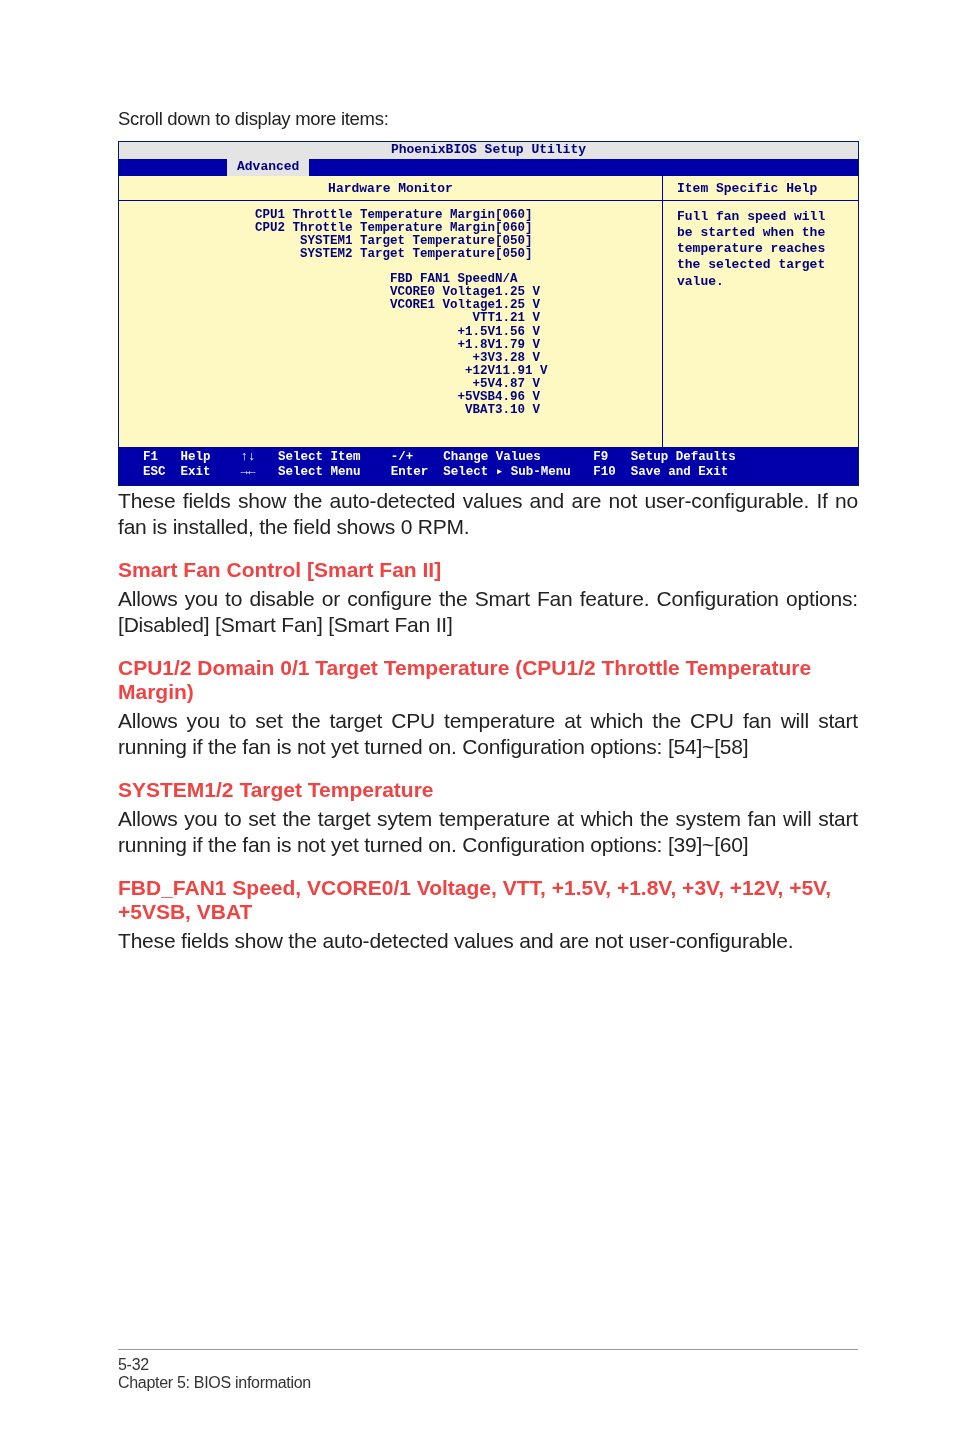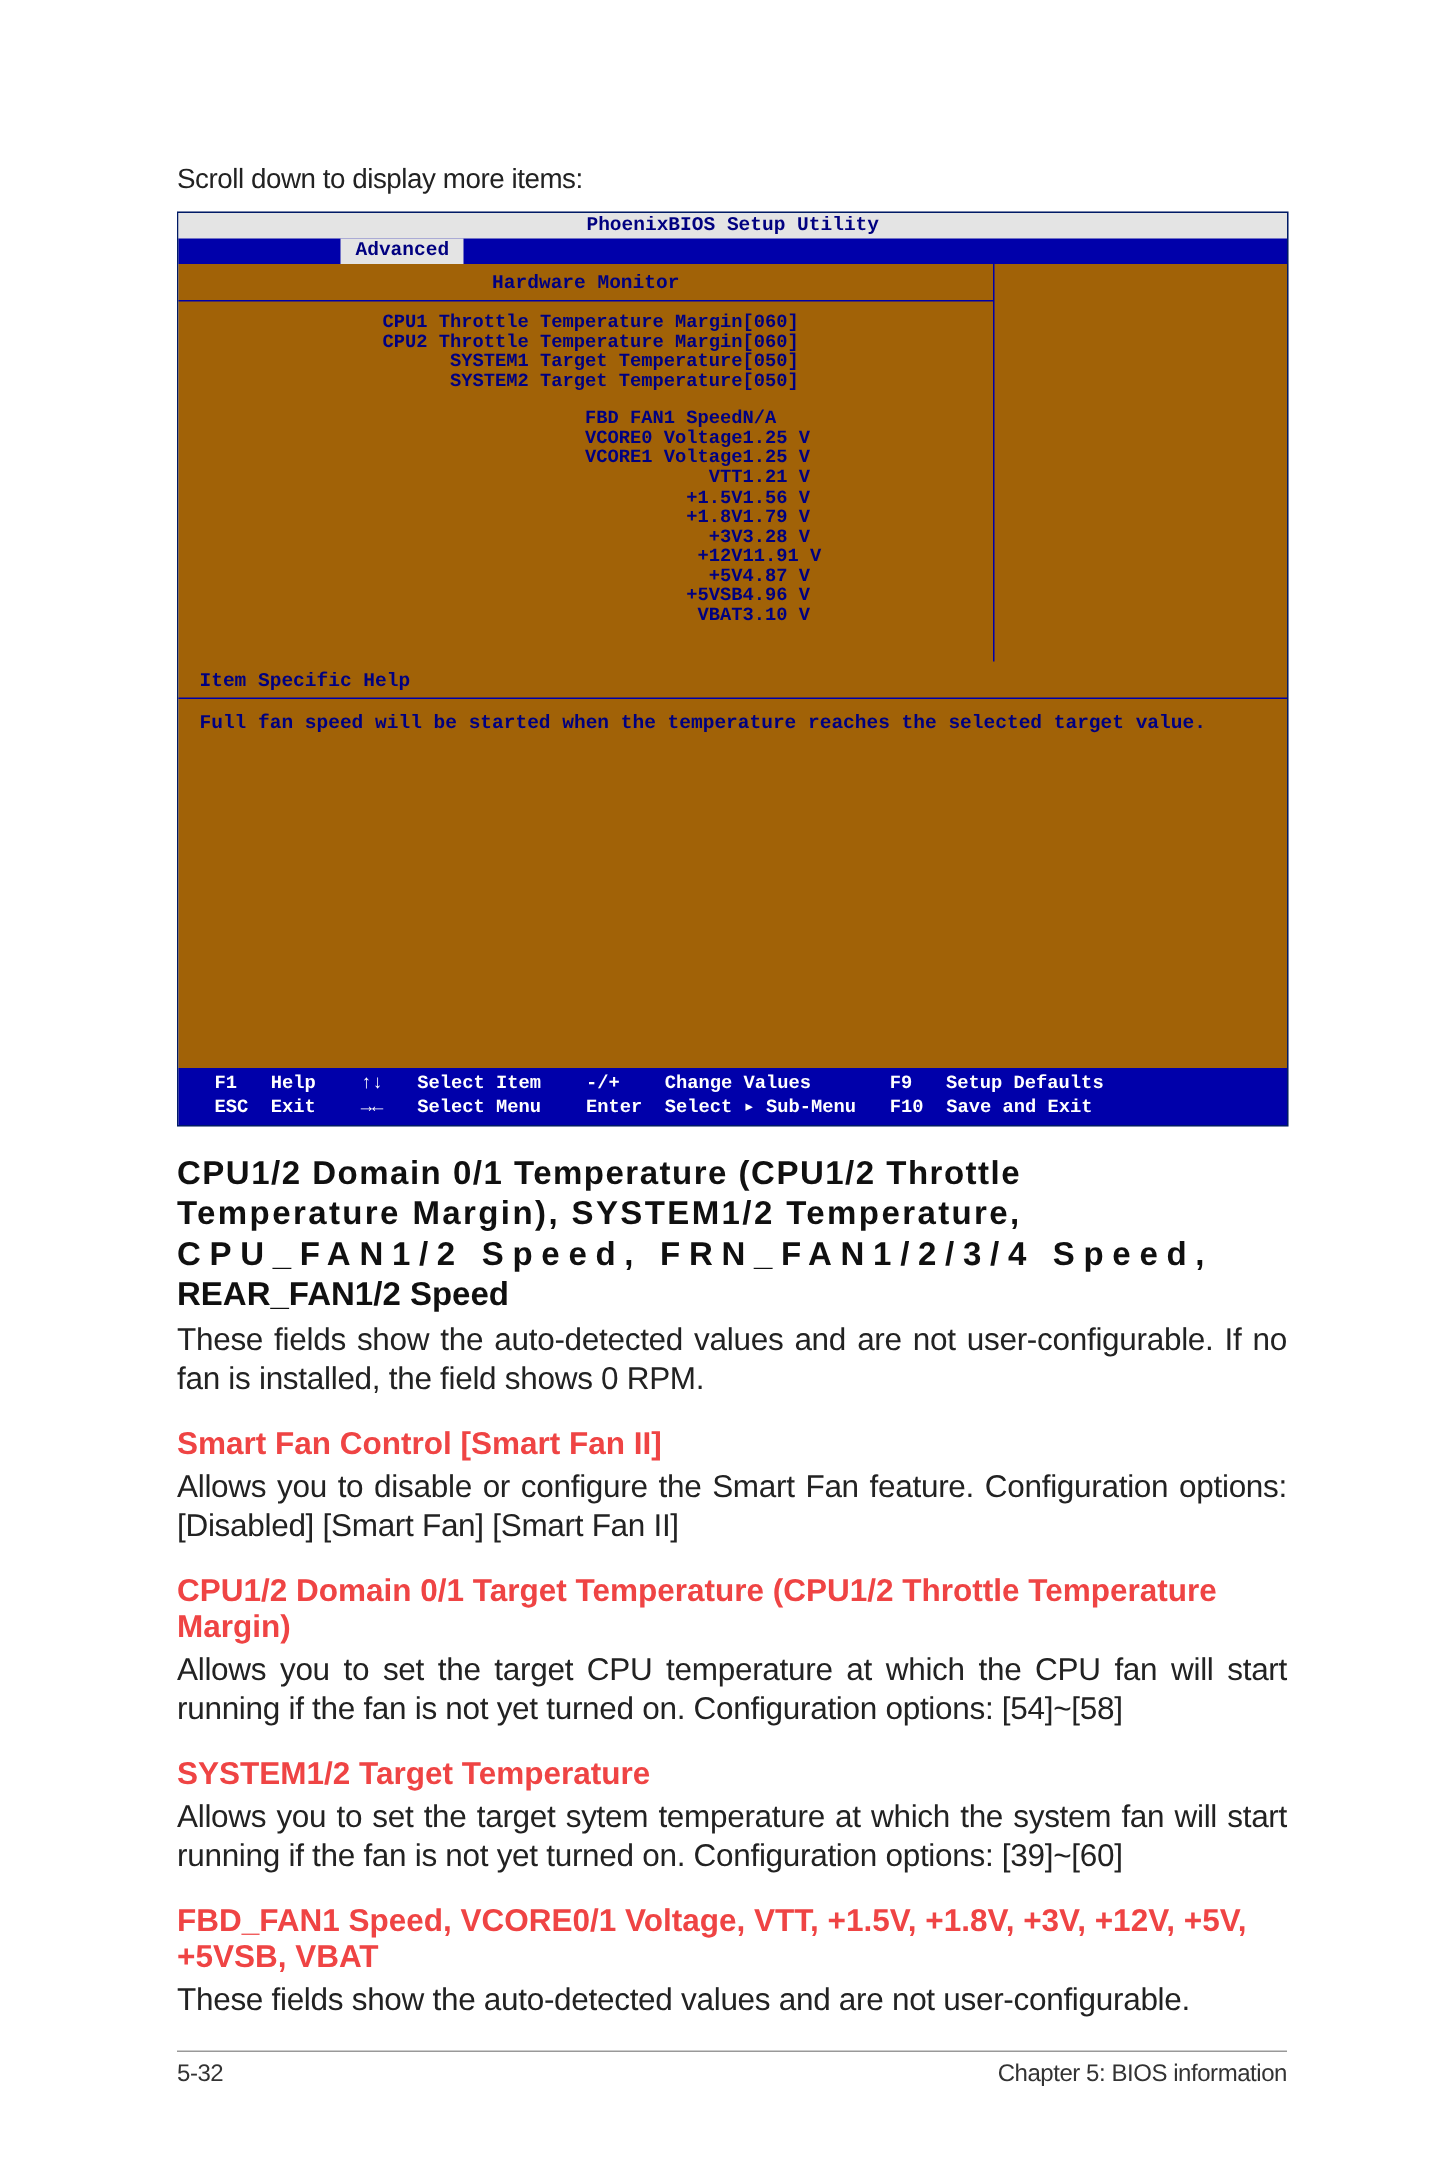--- a/index.html
+++ b/index.html
@@ -55,22 +55,21 @@
     background: #e4e4e4;
     color: #000080;
     font-weight: bold;
     padding: 1px 10px 0 10px;
     height: 16px;
     font-size: 13px;
     margin-left: 12px;
   }
   .bios-body {
     display: flex;
-    background: #a16207;
-    flex-direction: column;
+    background: #fef9c3;
   }
   .bios-left {
     width: 544px;
     border-right: 1px solid #0000aa;
     box-sizing: border-box;
   }
   .bios-right {
     flex: 1;
     box-sizing: border-box;
   }
@@ -145,20 +144,21 @@
     left: 118px;
     right: 96px;
     border-top: 1px solid #999;
     padding-top: 6px;
     display: flex;
     justify-content: space-between;
     font-family: Arial, sans-serif;
     font-size: 16px;
     letter-spacing: -0.3px;
     color: #333;
+    flex-direction: column;
   }
 </style>
 </head>
 <body>
 
 <div class="page">
 
   <p class="intro">Scroll down to display more items:</p>
 
   <div class="bios">
@@ -255,26 +255,20 @@
         <span class="fc arrow"><span>→←</span>   </span>
         <span class="fc"><span>Select Menu</span>    </span>
         <span class="fc"><span>Enter</span>  </span>
         <span class="fc"><span>Select ▸ Sub-Menu</span>   </span>
         <span class="fc"><span>F10</span>  </span>
         <span class="fc">Save and Exit</span>
       </div>
     </div>
   </div>
 
-  <h2 class="wide1">
-    <span>CPU1/2 Domain 0/1 Temperature (CPU1/2 Throttle</span><br>
-    <span class="wide2" style="letter-spacing:1.6px">Temperature Margin), SYSTEM1/2 Temperature,</span><br>
-    <span style="letter-spacing:5.8px">CPU_FAN1/2 Speed, FRN_FAN1/2/3/4 Speed,</span><br>
-    <span style="letter-spacing:0px">REAR_FAN1/2 Speed</span>
-  </h2>
   <p>These fields show the auto-detected values and are not user-configurable. If no fan is installed, the field shows 0 RPM.</p>
 
   <h3>Smart Fan Control [Smart Fan II]</h3>
   <p>Allows you to disable or configure the Smart Fan feature. Configuration options: [Disabled] [Smart Fan] [Smart Fan II]</p>
 
   <h3>CPU1/2 Domain 0/1 Target Temperature (CPU1/2 Throttle Temperature Margin)</h3>
   <p>Allows you to set the target CPU temperature at which the CPU fan will start running if the fan is not yet turned on. Configuration options: [54]~[58]</p>
 
   <h3>SYSTEM1/2 Target Temperature</h3>
   <p>Allows you to set the target sytem temperature at which the system fan will start running if the fan is not yet turned on. Configuration options: [39]~[60]</p>

